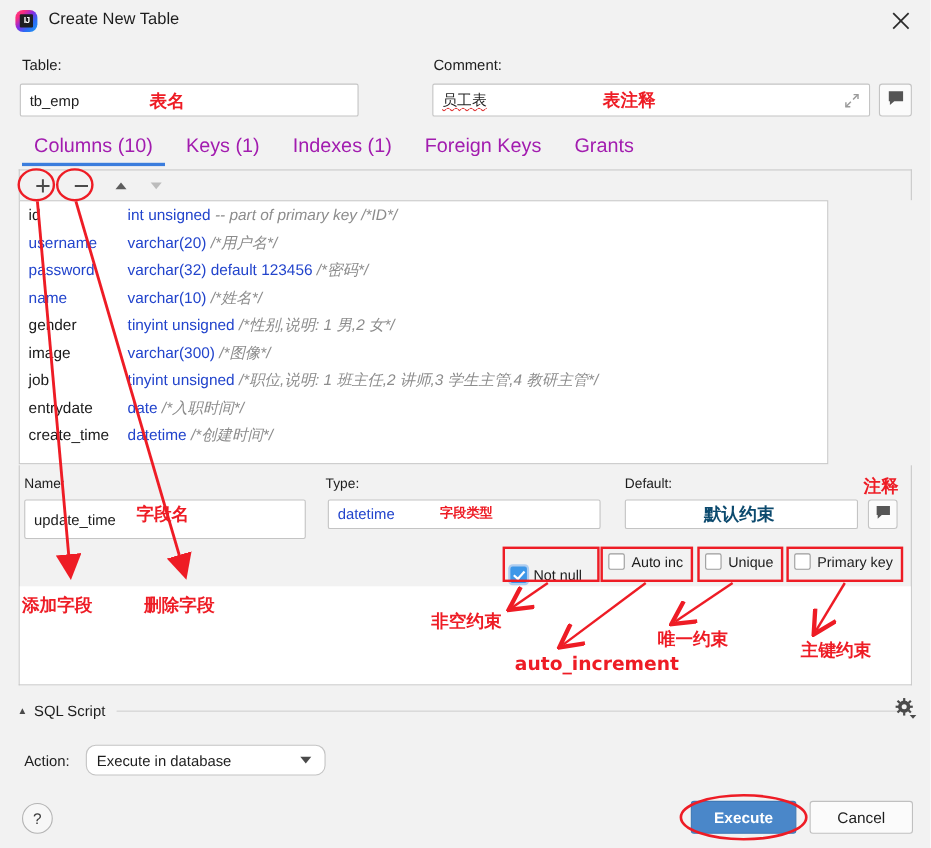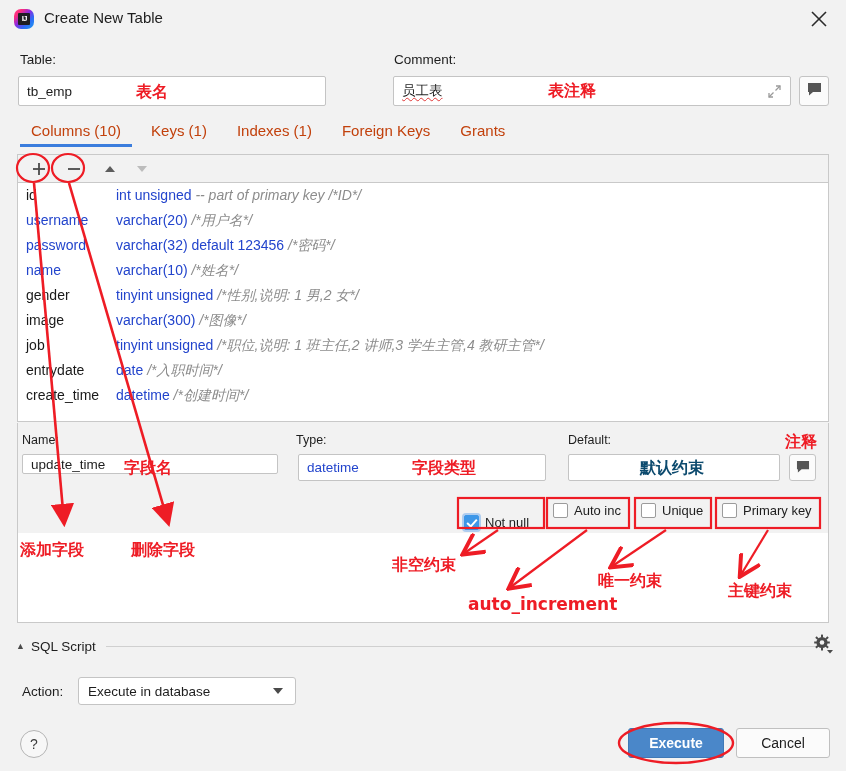--- a/index.html
+++ b/index.html
@@ -110,22 +110,22 @@
   .tabs {
     position: absolute;
     left: 16px; top: 120px;
     height: 30px;
     display: flex;
     align-items: flex-start;
   }
   .tab {
     position: relative;
     padding: 2px 15px 8px 15px;
-    font-size: 15px;
-    color: #c2410c;
+    font-size: 18px;
+    color: #a21caf;
     cursor: pointer;
     white-space: nowrap;
   }
   .tab.active::after {
     content: "";
     position: absolute;
     left: 4px; right: 4px; bottom: 0;
     height: 3px;
     background: #3b7ddd;
   }
@@ -147,21 +147,21 @@
     align-items: center;
     justify-content: center;
     cursor: pointer;
     color: #4a4a4a;
   }
   .tb-btn.dim { color: #b6b6b6; }
 
   .collist {
     position: absolute;
     left: 17px; top: 182px;
-    width: 812px; height: 240px;
+    width: 736px; height: 240px;
     box-sizing: border-box;
     background: #ffffff;
     border: 1px solid #c9c9c9;
     overflow: hidden;
   }
   .colrow {
     position: relative;
     height: 25px;
     line-height: 25px;
     font-size: 14px;
@@ -255,21 +255,21 @@
     right: 12px; top: 633px;
     width: 22px; height: 22px;
     cursor: pointer;
   }
 
   .combo {
     position: absolute;
     box-sizing: border-box;
     background: #ffffff;
     border: 1px solid #c4c4c4;
-    border-radius: 3px;
+    border-radius: 9px;
     font-size: 13.5px;
     color: #1d1d1d;
     display: flex;
     align-items: center;
     padding-left: 9px;
     cursor: pointer;
   }
   .combo .caret {
     position: absolute;
     right: 12px; top: 50%;
@@ -422,21 +422,21 @@
     </div>
 
   <div class="editor">
     <div class="editor-lower"></div>
   </div>
 
   <div class="lbl" style="left:22px; top:433px; font-size:12.5px;">Name:</div>
   <div class="lbl" style="left:296px; top:433px; font-size:12.5px;">Type:</div>
   <div class="lbl" style="left:568px; top:433px; font-size:12.5px;">Default:</div>
 
-  <div class="txtfield" style="left:22px; top:454px; width:256px; height:20px;">
+  <div class="txtfield" style="left:22px; top:454px; width:256px; height:36px;">
     <span class="val">update_time</span>
   </div>
   <div class="txtfield" style="left:298px; top:454px; width:248px; height:27px;">
     <span class="val" style="color:#2244cc;">datetime</span>
   </div>
   <div class="txtfield" style="left:568px; top:454px; width:212px; height:27px;">
     <span class="val"></span>
   </div>
   <div class="icon-btn" style="left:789px; top:454px; width:27px; height:27px;">
     <span>
@@ -524,21 +524,21 @@
 
     <ellipse cx="676" cy="743" rx="57" ry="20" fill="none" stroke="#ee1c25" stroke-width="2.4"></ellipse>
   </svg>
 
   <div id="anno-labels">
       <div class="anno-text" style="left: 136px; top: 82px; color: rgb(238, 28, 37); font-size: 16px;">表名</div>
       <div class="anno-text" style="left: 548px; top: 81px; color: rgb(238, 28, 37); font-size: 16px;">表注释</div>
       <div class="anno-text" style="left: 20px; top: 540px; color: rgb(238, 28, 37); font-size: 16px;">添加字段</div>
       <div class="anno-text" style="left: 131px; top: 540px; color: rgb(238, 28, 37); font-size: 16px;">删除字段</div>
       <div class="anno-text" style="left: 124px; top: 458px; color: rgb(238, 28, 37); font-size: 16px;">字段名</div>
-      <div class="anno-text" style="left: 412px; top: 458px; color: rgb(238, 28, 37); font-size: 16px;">字段类型</div>
+      <div class="anno-text" style="left: 400px; top: 458px; color: rgb(238, 28, 37); font-size: 12px;">字段类型</div>
       <div class="anno-text" style="left: 640px; top: 458px; color: #0c4a6e; font-size: 16px;">默认约束</div>
       <div class="anno-text" style="left: 785px; top: 432px; color: rgb(238, 28, 37); font-size: 16px;">注释</div>
       <div class="anno-text" style="left: 392px; top: 555px; color: rgb(238, 28, 37); font-size: 16px; text-align: right;">非空约束</div>
       <div class="anno-text" style="left: 468px; top: 594px; color: rgb(238, 28, 37); font-size: 17px;">auto_increment</div>
       <div class="anno-text" style="left: 598px; top: 571px; color: rgb(238, 28, 37); font-size: 16px;">唯一约束</div>
       <div class="anno-text" style="left: 728px; top: 581px; color: rgb(238, 28, 37); font-size: 16px;">主键约束</div>
     </div>
 
 </div>
 

